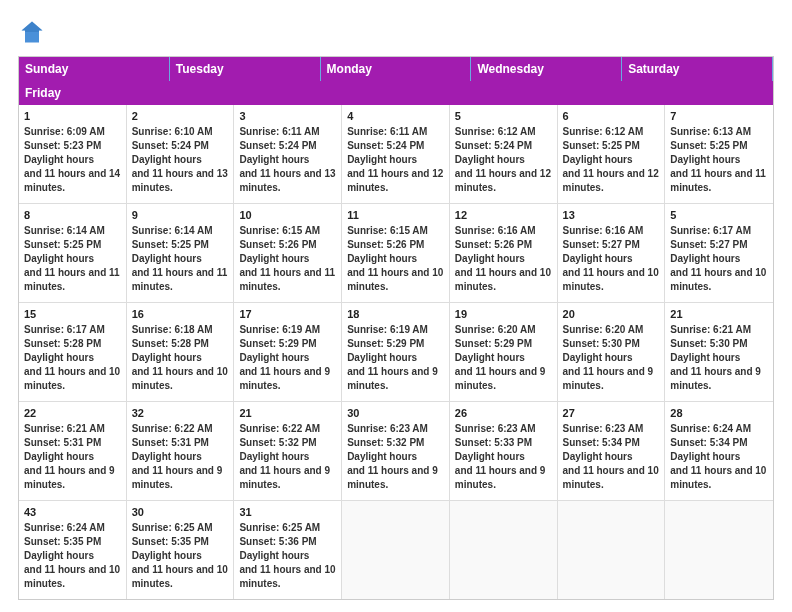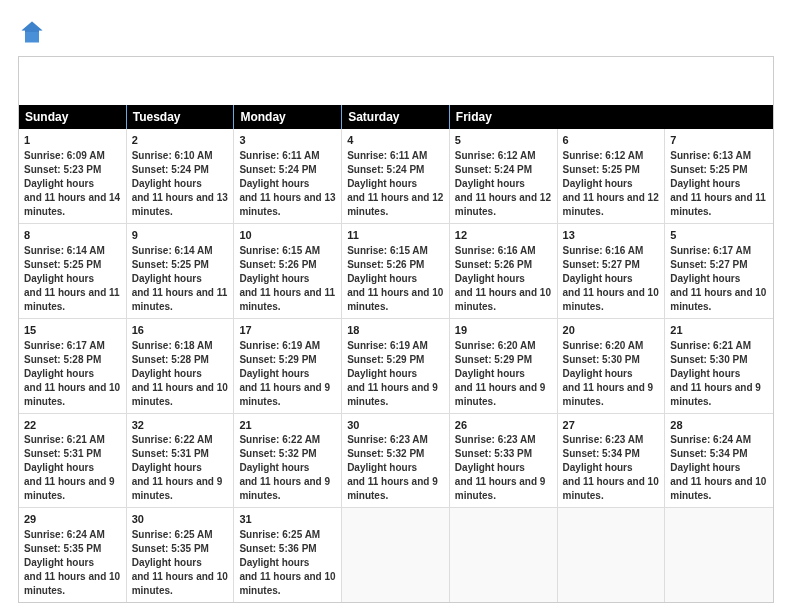--- a/index.html
+++ b/index.html
@@ -61,23 +61,22 @@
       color: #444;
     }
     .calendar {
       flex: 1;
       display: flex;
       flex-direction: column;
       border: 1px solid #ccc;
     }
     .cal-header {
       display: grid;
-      grid-template-columns: repeat(7, 1fr);
-      background: #000000;
-      margin-top: 48px;
+      grid-template-columns: repeat(5, 1fr);
+      background: #a21caf;
     }
     .cal-header-cell {
       color: #fff;
       font-size: 12px;
       font-weight: bold;
       padding: 5px 6px;
       text-align: left;
       border-right: 1px solid #6aaae0;
     }
     .cal-header-cell:last-child { border-right: none; }
@@ -137,20 +136,21 @@
       <div class="month-title"></div>
       <div class="subtitle"></div>
     </div>
   </div>
 
   <div class="calendar">
     <div class="cal-header">
     <div class="cal-header-cell">Sunday</div>
         <div class="cal-header-cell">Tuesday</div>
         <div class="cal-header-cell">Monday</div>
+        <div class="cal-header-cell">Wednesday</div>
         <div class="cal-header-cell">Saturday</div>
         <div class="cal-header-cell">Friday</div>
       </div>
     <div class="cal-body">
     <div class="cal-row">
           <div class="cal-cell"><span class="day-num">1</span><span class="cal-cell-text">Sunrise: 6:09 AM<br>Sunset: 5:23 PM<br>Daylight hours<br>and 11 hours and 14 minutes.</span></div>
           <div class="cal-cell"><span class="day-num">2</span><span class="cal-cell-text">Sunrise: 6:10 AM<br>Sunset: 5:24 PM<br>Daylight hours<br>and 11 hours and 13 minutes.</span></div>
           <div class="cal-cell"><span class="day-num">3</span><span class="cal-cell-text">Sunrise: 6:11 AM<br>Sunset: 5:24 PM<br>Daylight hours<br>and 11 hours and 13 minutes.</span></div>
           <div class="cal-cell"><span class="day-num">4</span><span class="cal-cell-text">Sunrise: 6:11 AM<br>Sunset: 5:24 PM<br>Daylight hours<br>and 11 hours and 12 minutes.</span></div>
           <div class="cal-cell"><span class="day-num">5</span><span class="cal-cell-text">Sunrise: 6:12 AM<br>Sunset: 5:24 PM<br>Daylight hours<br>and 11 hours and 12 minutes.</span></div>
@@ -178,21 +178,21 @@
         <div class="cal-row">
           <div class="cal-cell"><span class="day-num">22</span><span class="cal-cell-text">Sunrise: 6:21 AM<br>Sunset: 5:31 PM<br>Daylight hours<br>and 11 hours and 9 minutes.</span></div>
           <div class="cal-cell"><span class="day-num">32</span><span class="cal-cell-text">Sunrise: 6:22 AM<br>Sunset: 5:31 PM<br>Daylight hours<br>and 11 hours and 9 minutes.</span></div>
           <div class="cal-cell"><span class="day-num">21</span><span class="cal-cell-text">Sunrise: 6:22 AM<br>Sunset: 5:32 PM<br>Daylight hours<br>and 11 hours and 9 minutes.</span></div>
           <div class="cal-cell"><span class="day-num">30</span><span class="cal-cell-text">Sunrise: 6:23 AM<br>Sunset: 5:32 PM<br>Daylight hours<br>and 11 hours and 9 minutes.</span></div>
           <div class="cal-cell"><span class="day-num">26</span><span class="cal-cell-text">Sunrise: 6:23 AM<br>Sunset: 5:33 PM<br>Daylight hours<br>and 11 hours and 9 minutes.</span></div>
           <div class="cal-cell"><span class="day-num">27</span><span class="cal-cell-text">Sunrise: 6:23 AM<br>Sunset: 5:34 PM<br>Daylight hours<br>and 11 hours and 10 minutes.</span></div>
           <div class="cal-cell"><span class="day-num">28</span><span class="cal-cell-text">Sunrise: 6:24 AM<br>Sunset: 5:34 PM<br>Daylight hours<br>and 11 hours and 10 minutes.</span></div>
         </div>
         <div class="cal-row">
-          <div class="cal-cell"><span class="day-num">29</span><span class="cal-cell-text">Sunrise: 6:24 AM<br>Sunset: 5:35 PM<br>Daylight hours<br>and 11 hours and 10 minutes.</span></div>
+          <div class="cal-cell"><span class="day-num">43</span><span class="cal-cell-text">Sunrise: 6:24 AM<br>Sunset: 5:35 PM<br>Daylight hours<br>and 11 hours and 10 minutes.</span></div>
           <div class="cal-cell"><span class="day-num">30</span><span class="cal-cell-text">Sunrise: 6:25 AM<br>Sunset: 5:35 PM<br>Daylight hours<br>and 11 hours and 10 minutes.</span></div>
           <div class="cal-cell"><span class="day-num">31</span><span class="cal-cell-text">Sunrise: 6:25 AM<br>Sunset: 5:36 PM<br>Daylight hours<br>and 11 hours and 10 minutes.</span></div>
           <div class="cal-cell empty"></div>
           <div class="cal-cell empty"></div>
           <div class="cal-cell empty"></div>
           <div class="cal-cell empty"></div>
         </div>
       </div>
   </div>
 </div>

